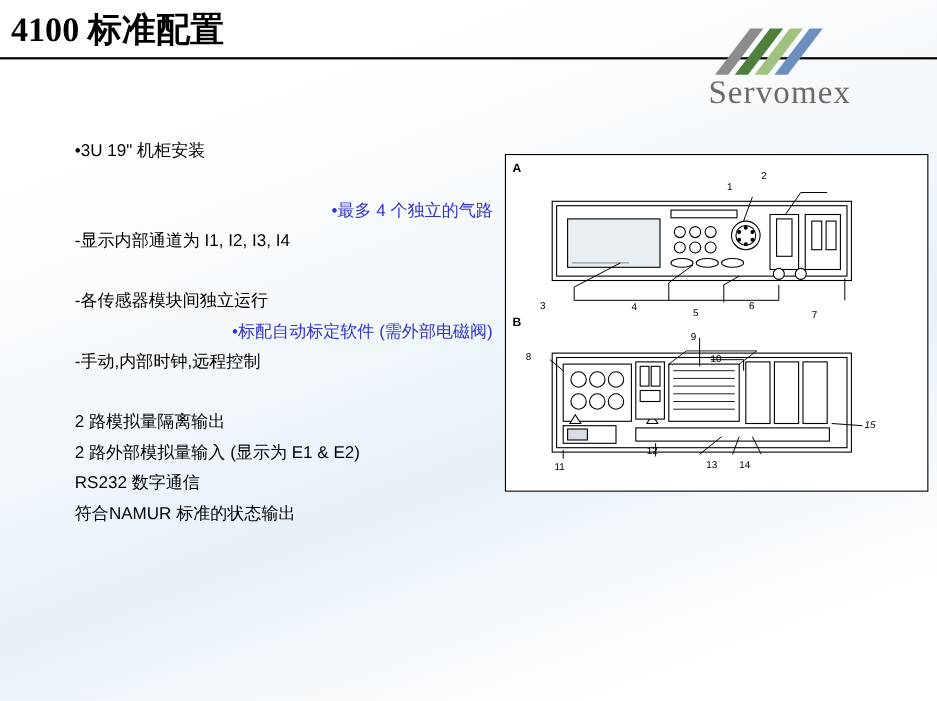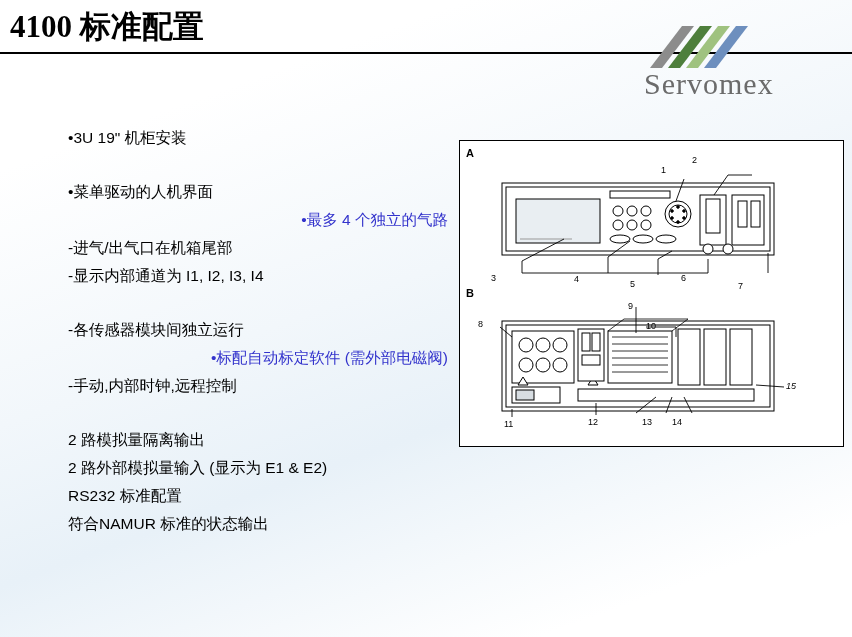--- a/index.html
+++ b/index.html
@@ -114,32 +114,30 @@
         <polygon points="84,4 96,4 64,46 52,46" fill="#9fc27f"></polygon>
         <polygon points="102,4 114,4 82,46 70,46" fill="#6d8fbe"></polygon>
       </g>
       <text x="10" y="72" font-family="Liberation Serif, serif" font-size="30" fill="#6b6b6b" letter-spacing="1">Servomex</text>
     </svg>
   </div>
 
   <div class="content">
     <div class="line">•3U 19" 机柜安装</div>
     <div class="line gap-md"></div>
-    <div class="line">•菜单驱动的人机界面</div>
     <div class="line blue">•最多 4 个独立的气路</div>
-    <div class="line">-进气/出气口在机箱尾部</div>
     <div class="line">-显示内部通道为 I1, I2, I3, I4</div>
     <div class="line gap-md"></div>
     <div class="line">-各传感器模块间独立运行</div>
     <div class="line blue">•标配自动标定软件 (需外部电磁阀)</div>
     <div class="line">-手动,内部时钟,远程控制</div>
     <div class="line gap-md"></div>
     <div class="line">2 路模拟量隔离输出</div>
     <div class="line">2 路外部模拟量输入 (显示为 E1 &amp; E2)</div>
-    <div class="line">RS232 标准配置</div>
+    <div class="line">RS232 数字通信</div>
     <div class="line">符合NAMUR 标准的状态输出</div>
   </div>
 
   <div class="figure">
     <svg class="fig-svg" width="381" height="303" viewBox="0 0 381 303" xmlns="http://www.w3.org/2000/svg">
 
       <g stroke="#000" fill="none" stroke-width="1">
 
         <rect x="42" y="42" width="272" height="72"></rect>
         <rect x="46" y="46" width="264" height="64"></rect>
@@ -260,19 +258,19 @@
     <div class="num" style="left:232px; top:14px;">2</div>
     <div class="num" style="left:31px;  top:132px;">3</div>
     <div class="num" style="left:114px; top:133px;">4</div>
     <div class="num" style="left:170px; top:138px;">5</div>
     <div class="num" style="left:221px; top:132px;">6</div>
     <div class="num" style="left:278px; top:140px;">7</div>
     <div class="num" style="left:18px;  top:178px;">8</div>
     <div class="num" style="left:168px; top:160px;">9</div>
     <div class="num" style="left:186px; top:180px;">10</div>
     <div class="num" style="left:44px;  top:278px;">11</div>
-    <div class="num" style="left:128px; top:276px;text-align:right;">12</div>
+    <div class="num" style="left:128px; top:264px;text-align:right;">12</div>
     <div class="num" style="left:182px; top:276px;">13</div>
     <div class="num" style="left:212px; top:276px;">14</div>
     <div class="num" style="left:326px; top:240px;font-style:italic;">15</div>
   </div>
 
 </div>
 
 </body></html>

